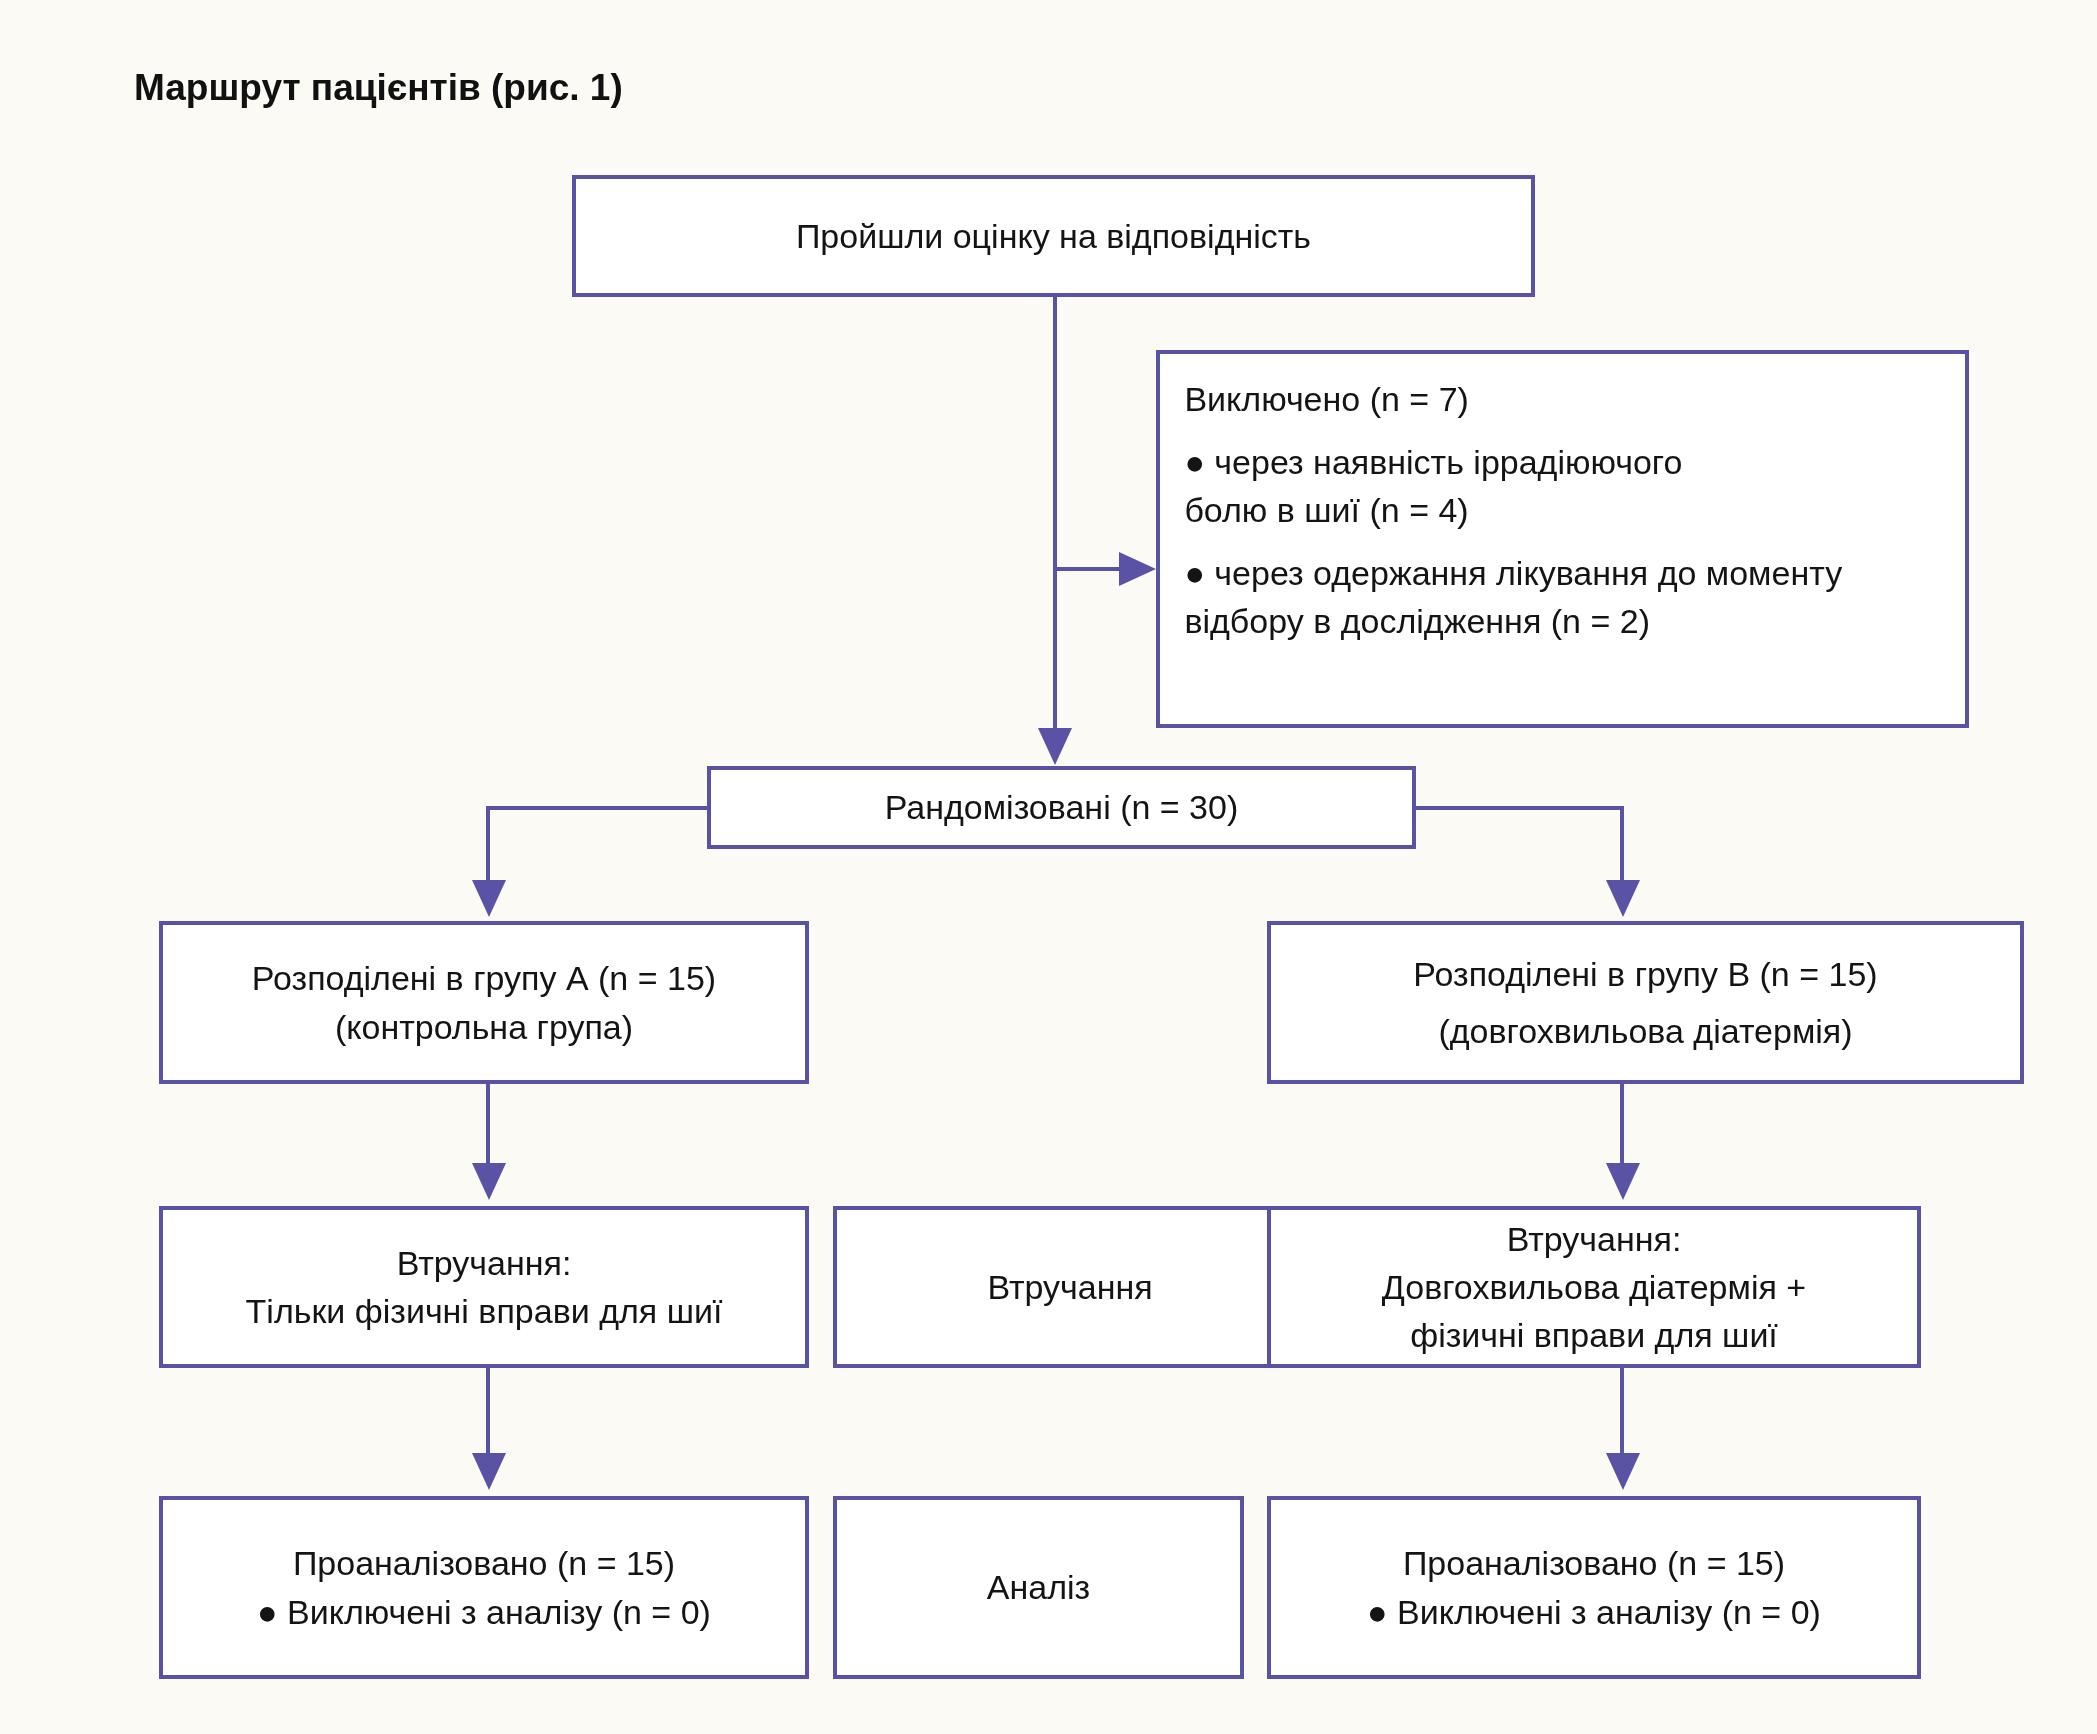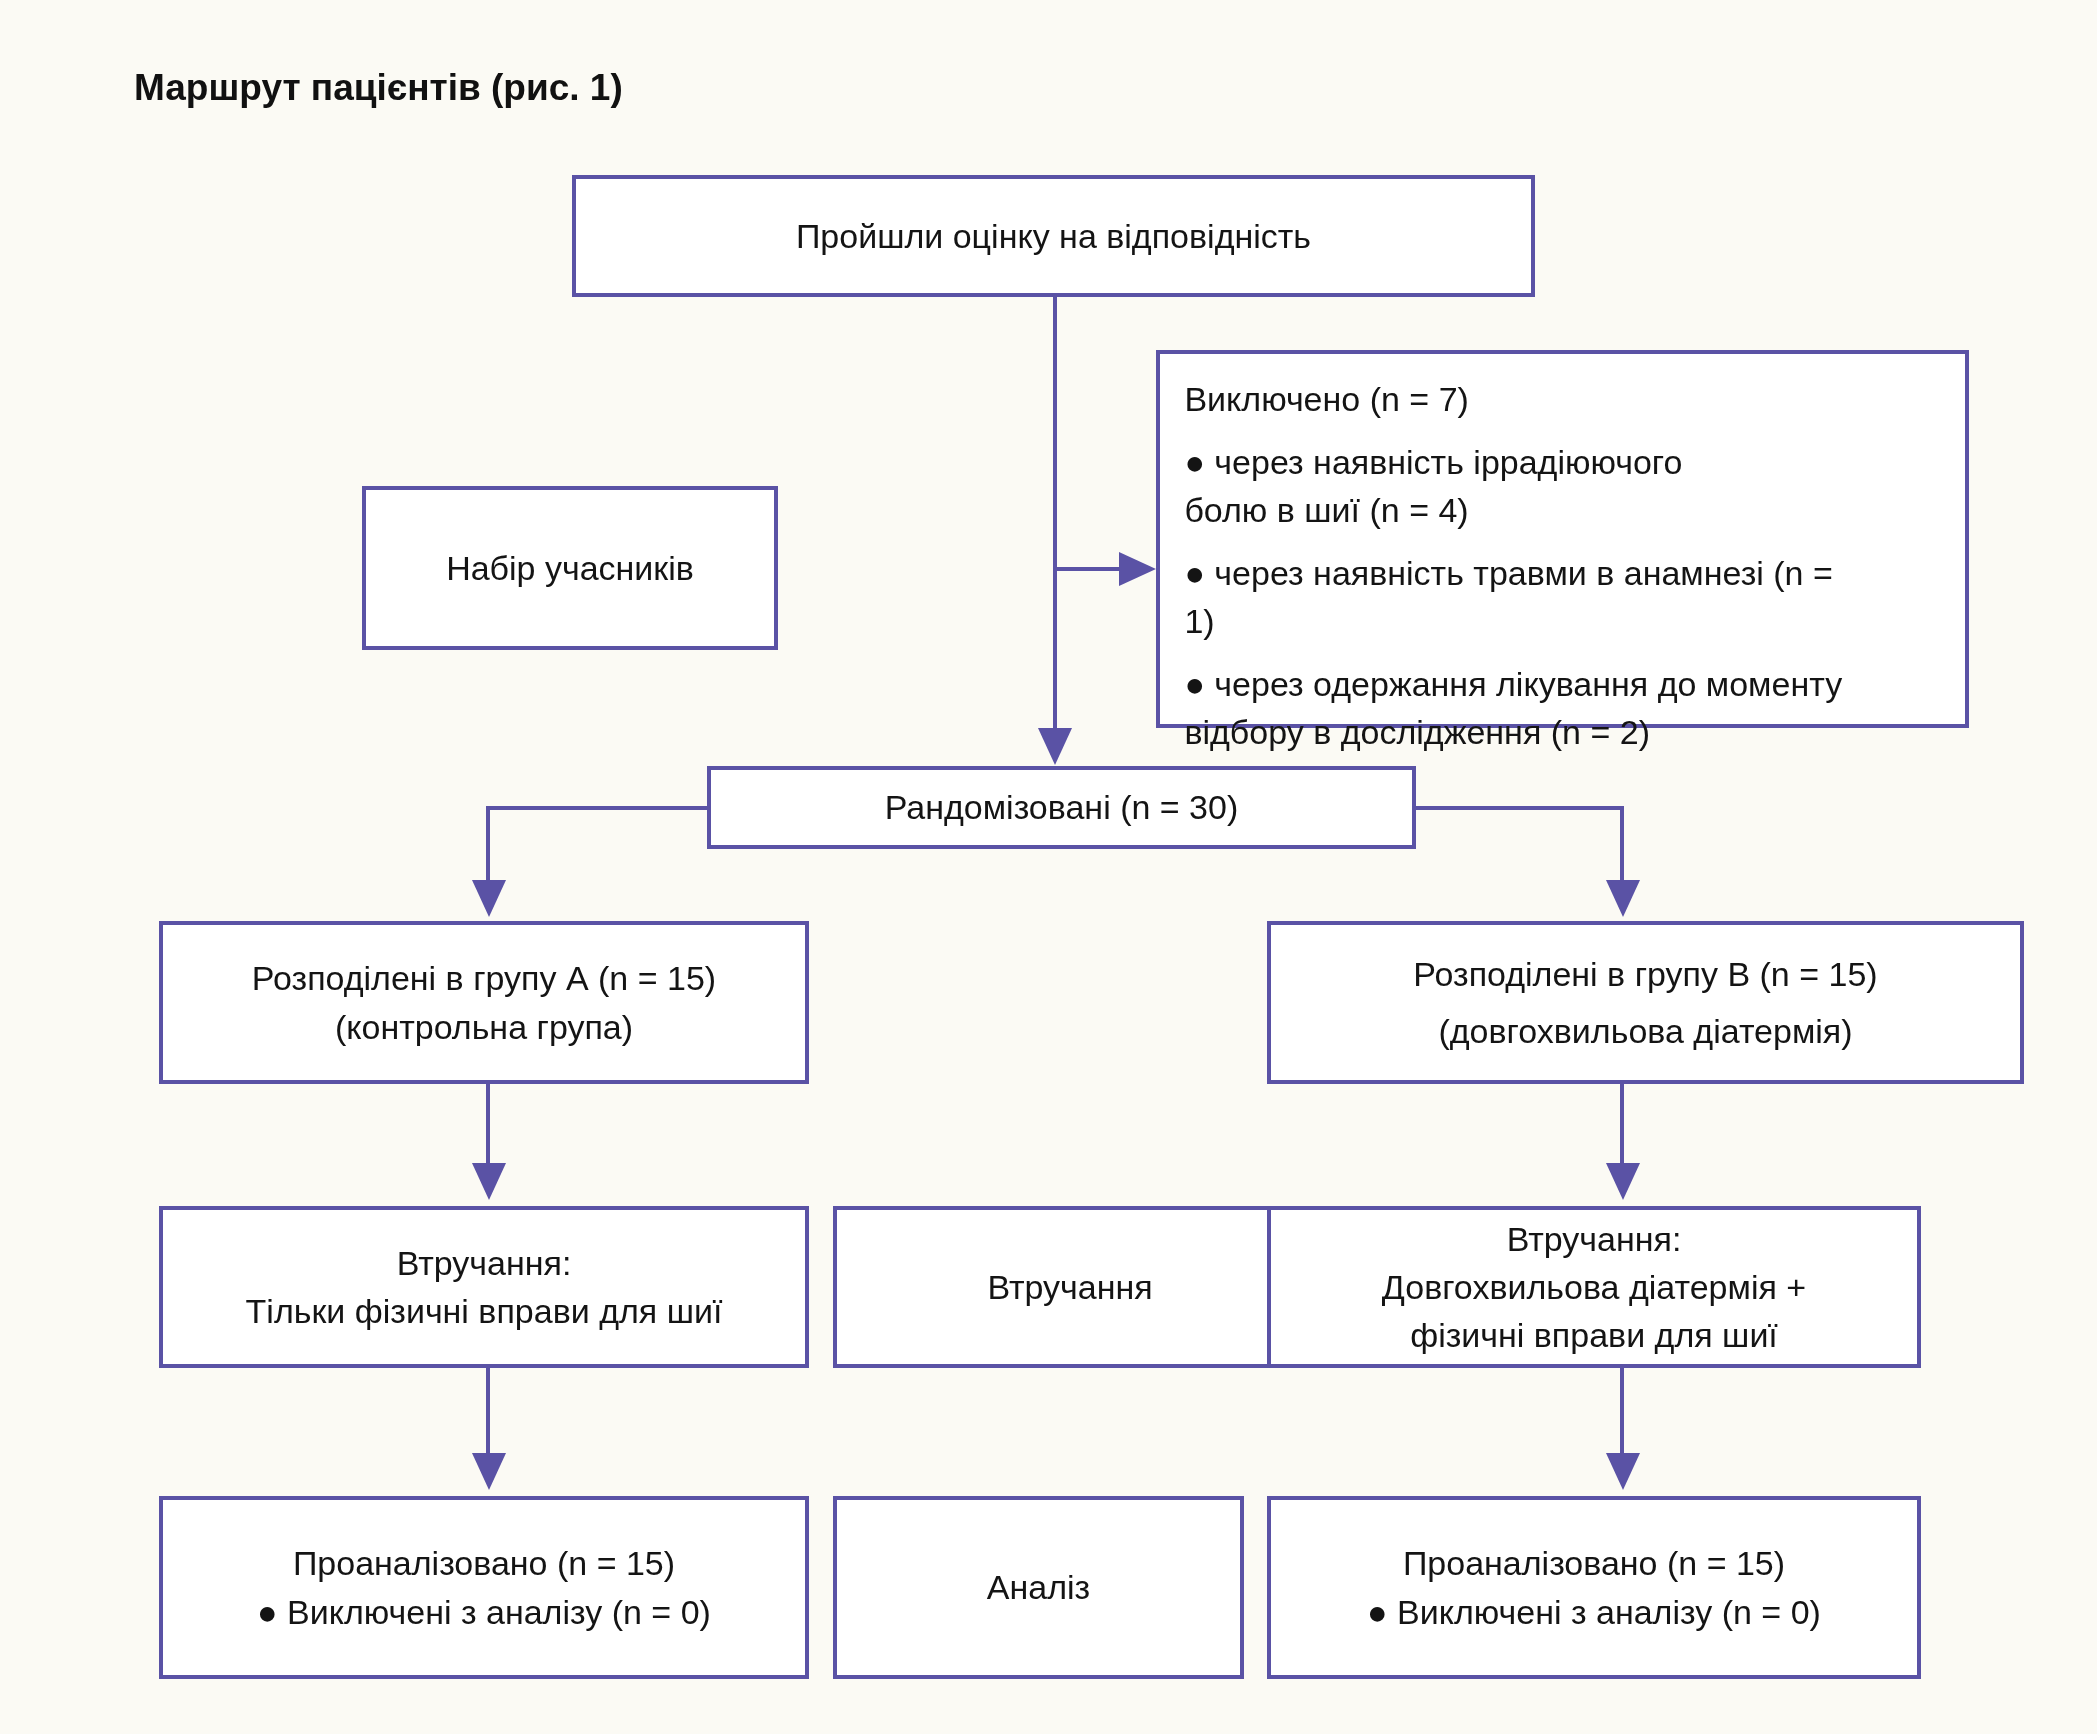--- a/index.html
+++ b/index.html
@@ -118,27 +118,23 @@
   <div class="line line-v" style="left:1620px; top:1367px; height:88px;"></div>
   <div class="arrow-down" style="left:1606px; top:1453px;"></div>
 
   <div class="box" id="box-eligibility">
     <div class="bl">Пройшли оцінку на відповідність</div>
   </div>
 
   <div class="box left-align" id="box-excluded">
     <div class="bl">Виключено (n = 7)</div>
     <div class="excluded-item ex-item-1">● через наявність іррадіюючого болю в шиї (n = 4)</div>
-    <div class="excluded-item ex-item-2">● через наявність травми в анамнезі (n = 1)</div>
     <div class="excluded-item ex-item-3">● через одержання лікування до моменту відбору в дослідження (n = 2)</div>
   </div>
 
-  <div class="box" id="box-recruitment">
-    <div class="bl">Набір учасників</div>
-  </div>
 
   <div class="box" id="box-randomized">
     <div class="bl">Рандомізовані (n = 30)</div>
   </div>
 
   <div class="box" id="box-group-a">
     <div class="bl">Розподілені в групу А (n = 15)</div>
     <div class="bl">(контрольна група)</div>
   </div>
 

